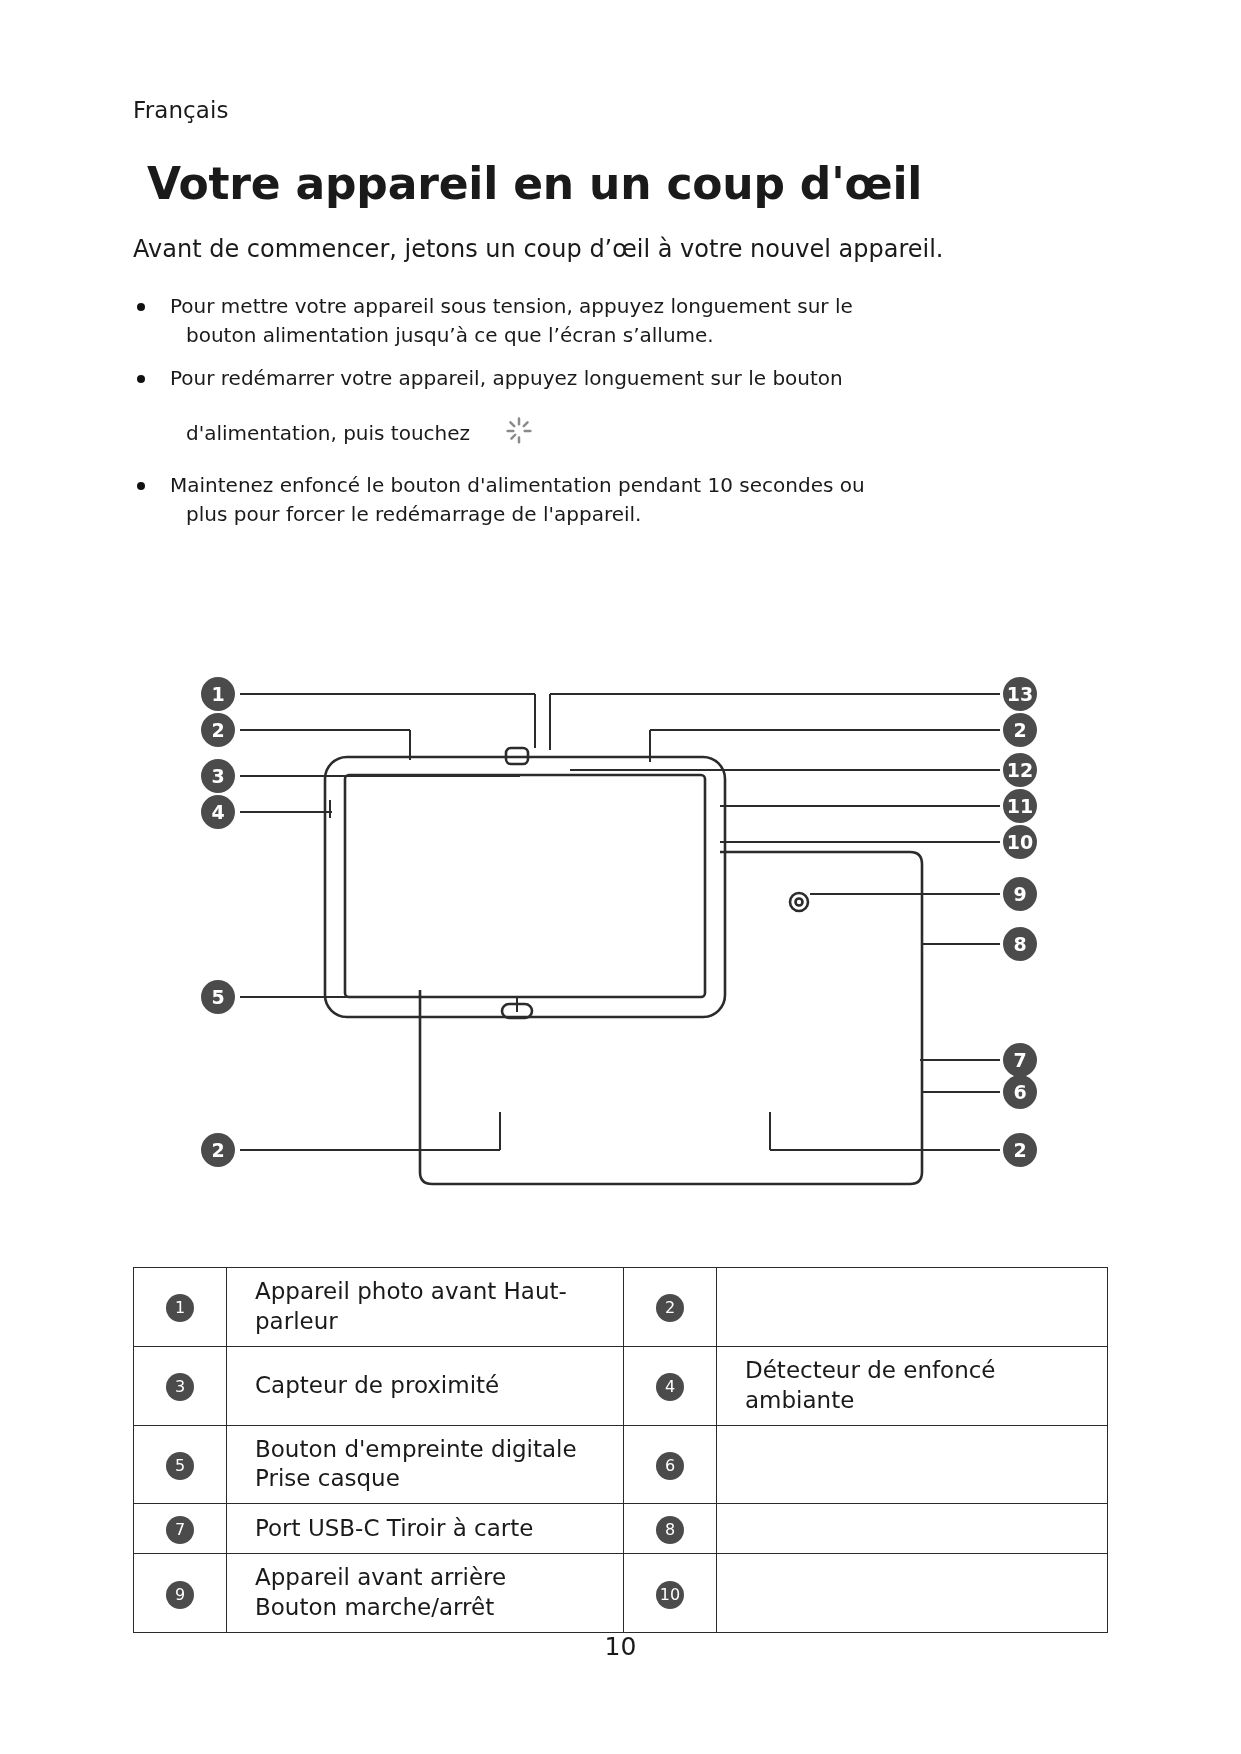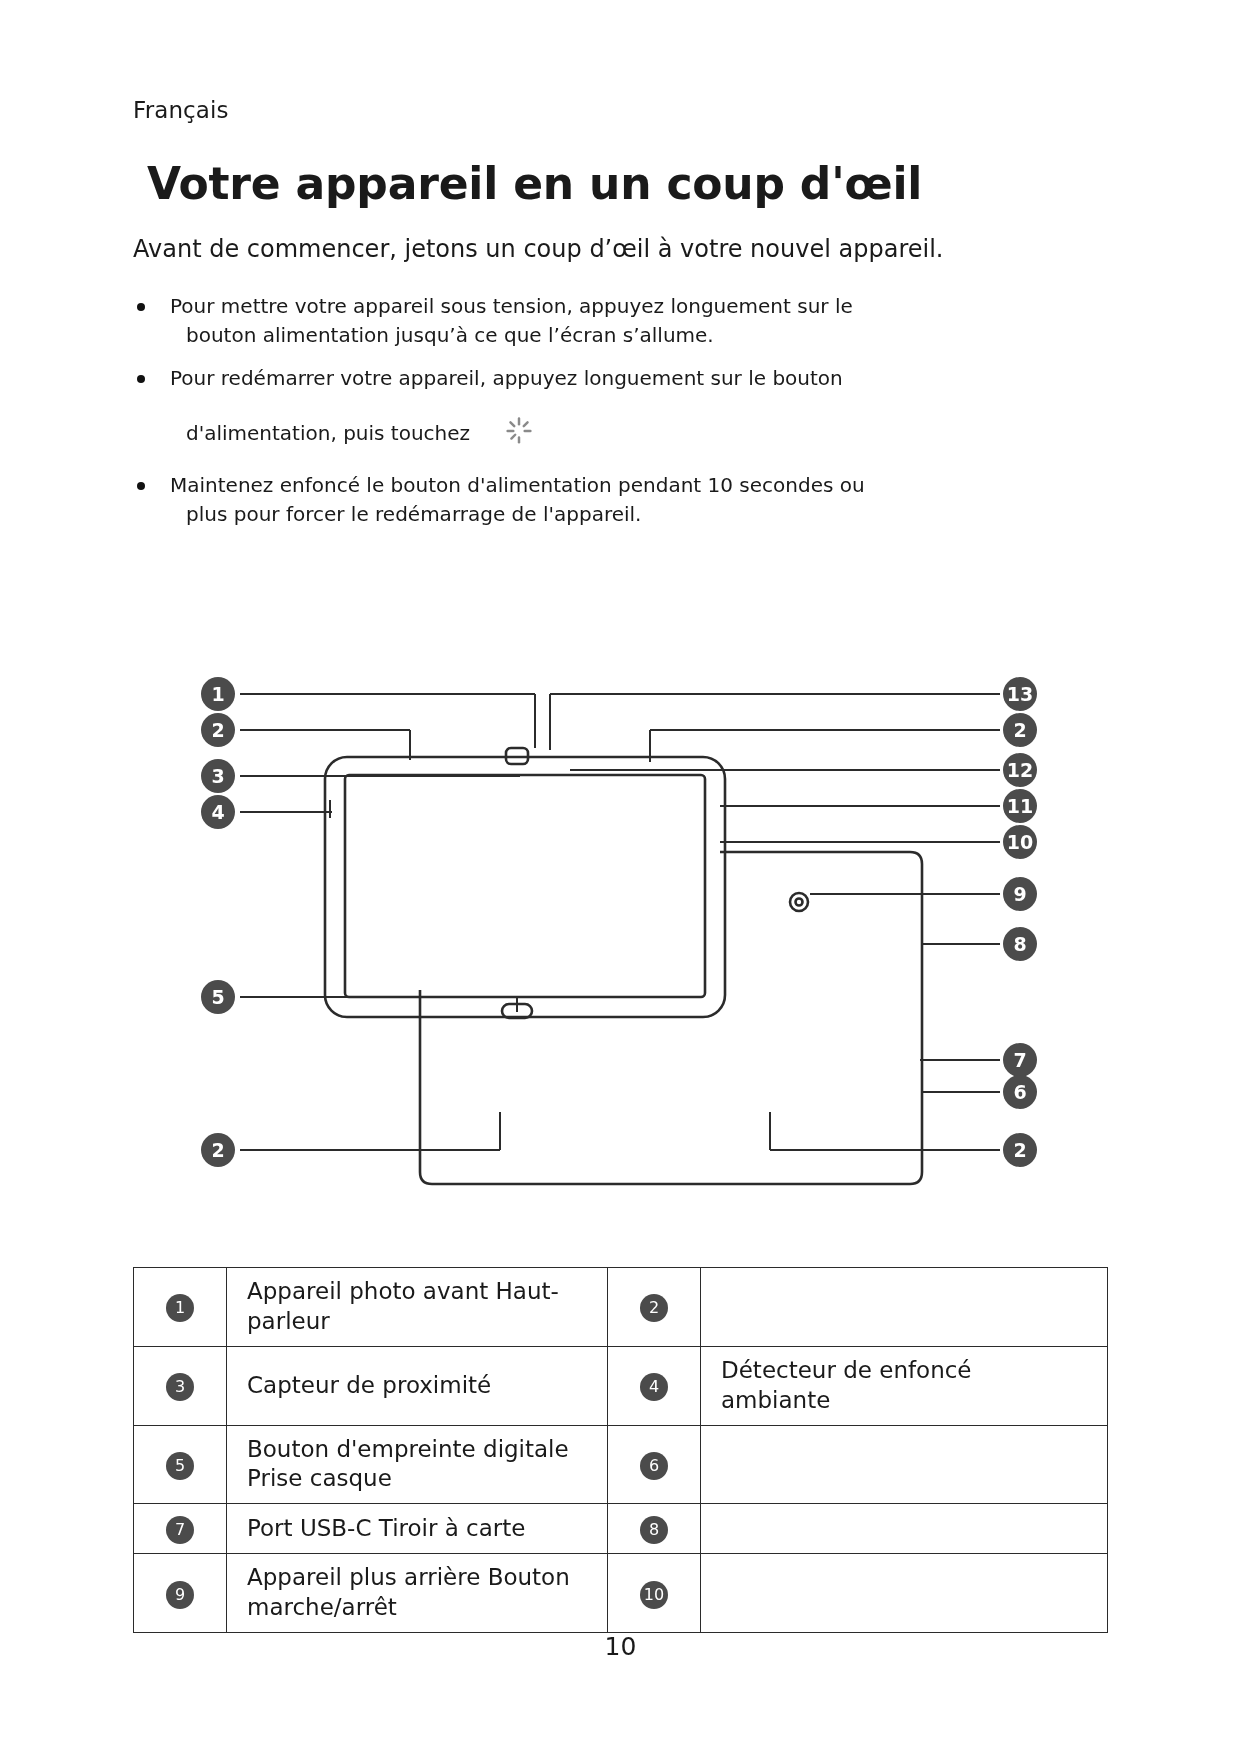--- a/index.html
+++ b/index.html
@@ -108,21 +108,21 @@
   .legend-table {
     position: absolute;
     left: 133px;
     top: 1255px;
     width: 975px;
     border-collapse: collapse;
     font-size: 23px;
   }
   .legend-table td {
     border: 1.5px solid #2b2b2b;
-    padding: 9px 20px;
+    padding: 9px 28px;
     vertical-align: middle;
     line-height: 1.3;
   }
   .legend-table td.num {
     width: 92px;
     text-align: center;
     padding: 9px 0;
   }
   .legend-table td.label {
     width: 340px;
@@ -337,21 +337,21 @@
         <td></td>
       </tr>
       <tr>
         <td class="num"><span class="badge">7</span></td>
         <td class="label">Port USB-C Tiroir à carte</td>
         <td class="num"><span class="badge">8</span></td>
         <td></td>
       </tr>
       <tr>
         <td class="num"><span class="badge">9</span></td>
-        <td class="label">Appareil plus arrière Bouton marche/arrêt</td>
+        <td class="label">Appareil avant arrière Bouton marche/arrêt</td>
         <td class="num"><span class="badge">10</span></td>
         <td></td>
       </tr>
     </tbody>
   </table>
 
   <div class="page-number">10</div>
 
 </div>
 

